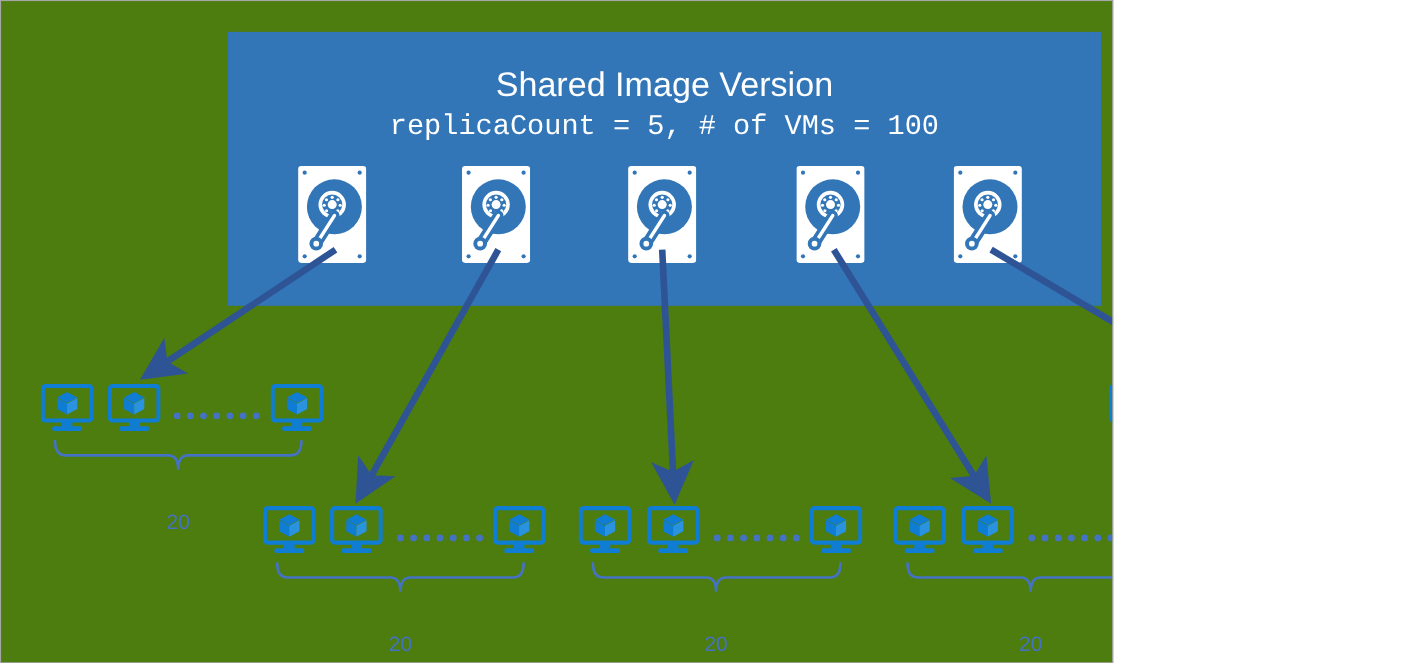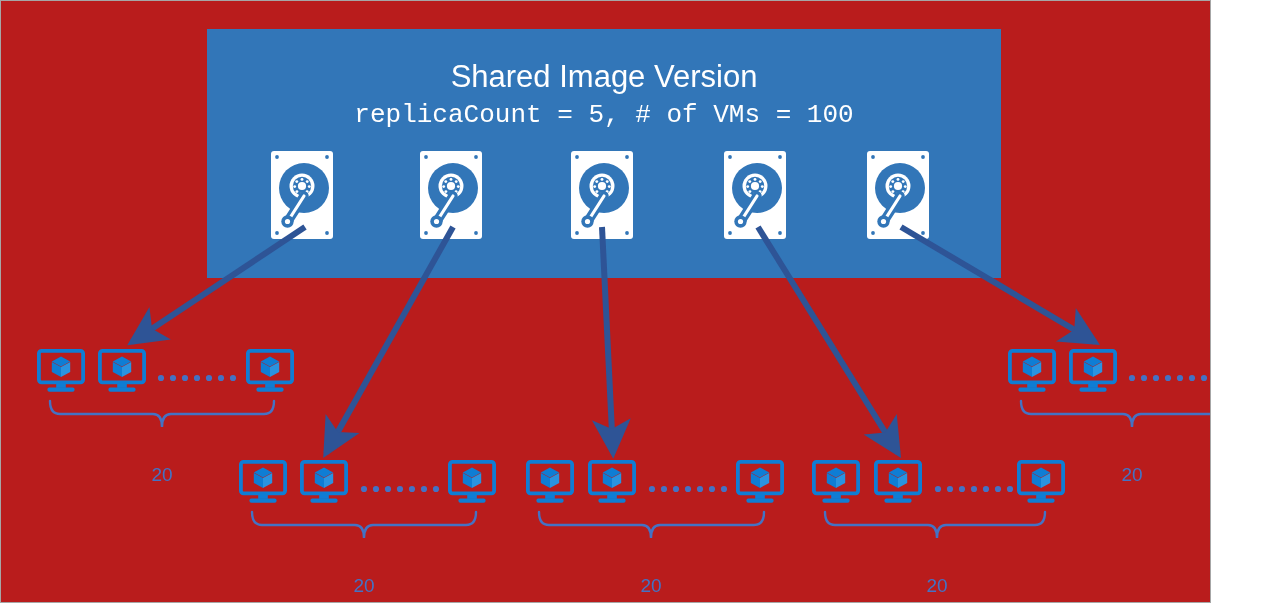--- a/index.html
+++ b/index.html
@@ -6,23 +6,23 @@
   html, body {
     margin: 0;
     padding: 0;
     background: #ffffff;
   }
   body {
     font-family: "Liberation Sans", sans-serif;
   }
   #diagram-root {
     position: relative;
-    width: 1211px;
+    width: 1012px;
     height: 603px;
-    background: #b91c1c;
+    background: #4d7c0f;
     border: 1px solid #a6a6a6;
     box-sizing: border-box;
     overflow: hidden;
   }
   #svg-canvas {
     position: absolute;
     left: 0;
     top: 0;
     width: 1276px;
     height: 603px;

